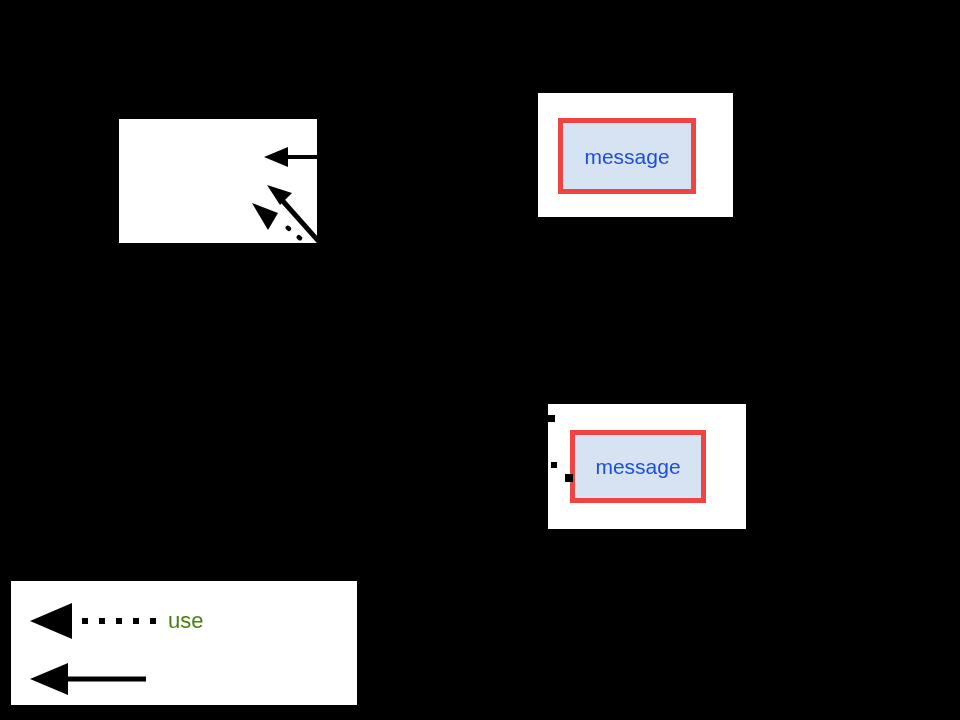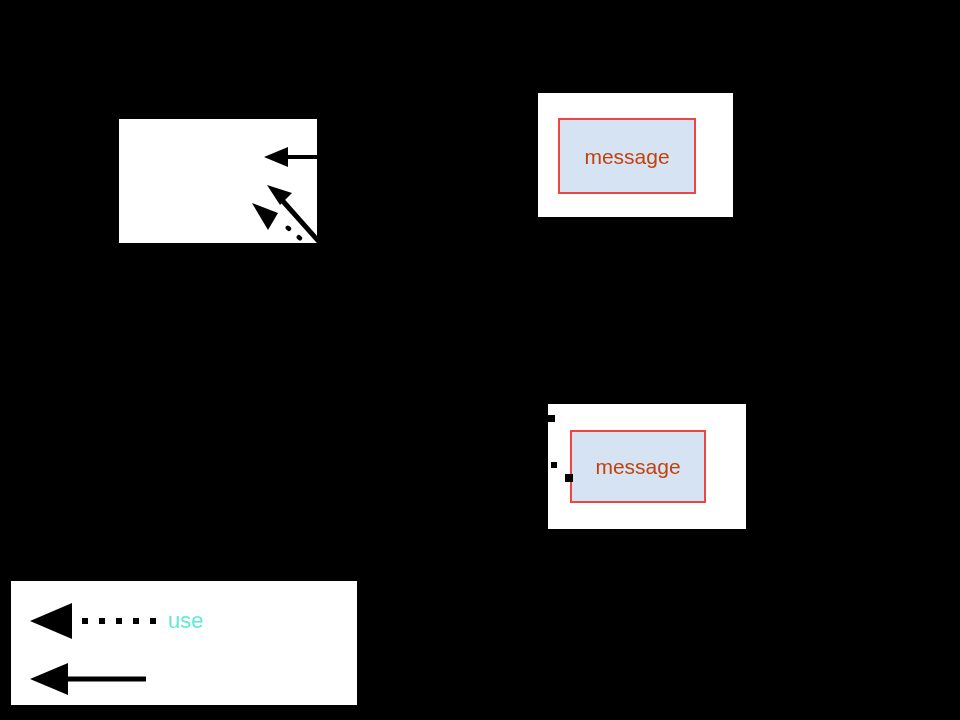--- a/index.html
+++ b/index.html
@@ -17,41 +17,41 @@
     font-family: "Liberation Sans", sans-serif;
   }
   .cluster-box {
     position: absolute;
     background: #ffffff;
     box-sizing: border-box;
   }
   .node-box {
     position: absolute;
     box-sizing: border-box;
-    border: 2px solid #ef4444;
+    border: 5px solid #ef4444;
     background: #d6e3f3;
     display: flex;
     align-items: center;
     justify-content: center;
     font-family: "Liberation Sans", sans-serif;
     font-size: 21px;
-    color: #c2410c;
+    color: #1d4ed8;
     line-height: 1;
     white-space: nowrap;
   }
   .legend-box {
     position: absolute;
     background: #ffffff;
     box-sizing: border-box;
   }
   .legend-label {
     position: absolute;
     font-family: "Liberation Sans", sans-serif;
     font-size: 22px;
-    color: #5eead4;
+    color: #4d7c0f;
     line-height: 1;
     white-space: nowrap;
   }
   .edge-layer {
     position: absolute;
     left: 0;
     top: 0;
     width: 960px;
     height: 720px;
     pointer-events: none;

